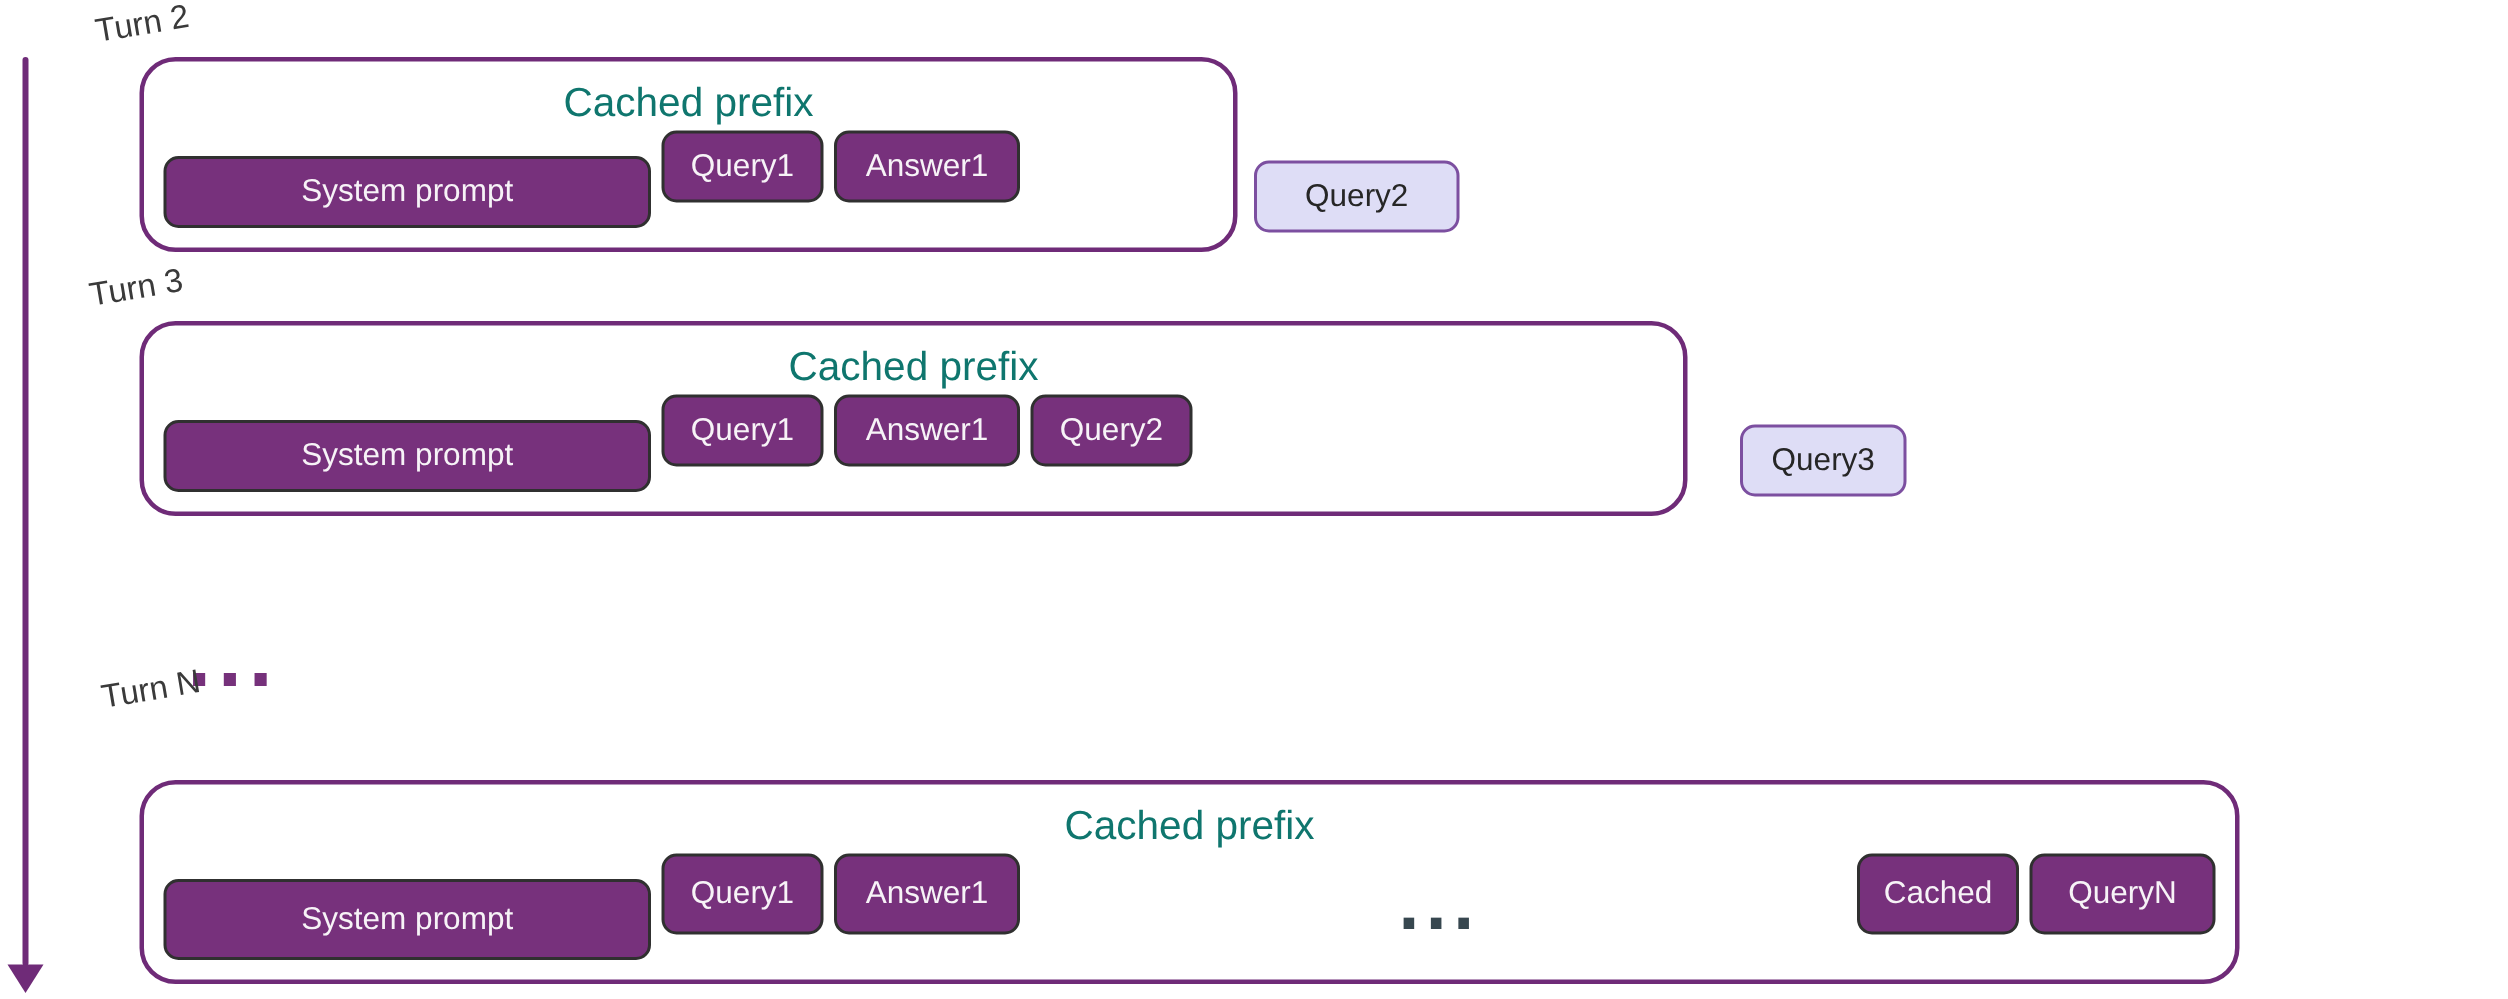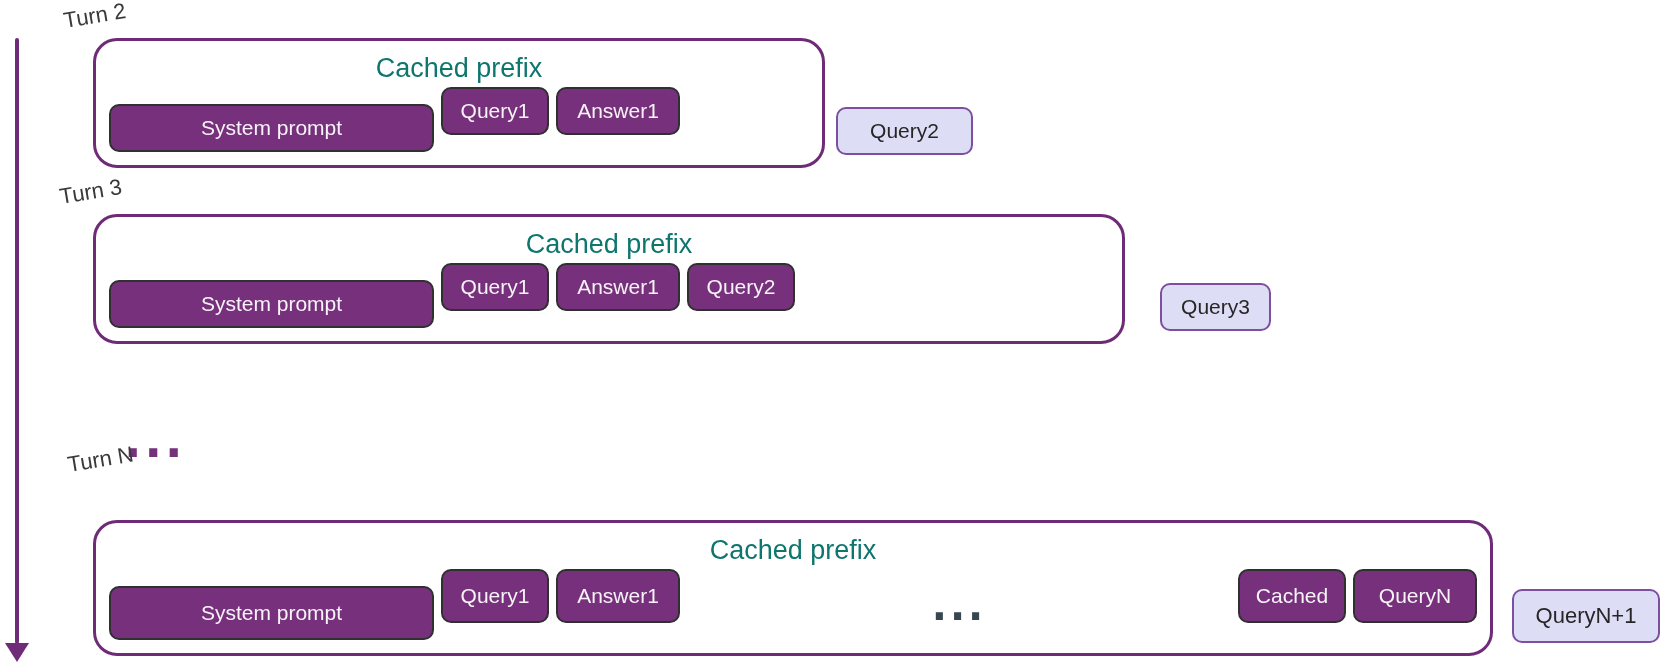--- a/index.html
+++ b/index.html
@@ -178,15 +178,14 @@
       <div class="tok w-sys">System prompt</div>
       <div class="tok w-q">Query1</div>
       <div class="tok w-a">Answer1</div>
       <div class="tok-spacer">
         <span class="dots dots-inrow">...</span>
       </div>
       <div class="tok w-q">Cached</div>
       <div class="tok w-a">QueryN</div>
     </div>
   </div>
-  <div class="new-query nq-n">QueryN+1</div>
 
 </div>
 
 </body></html>

